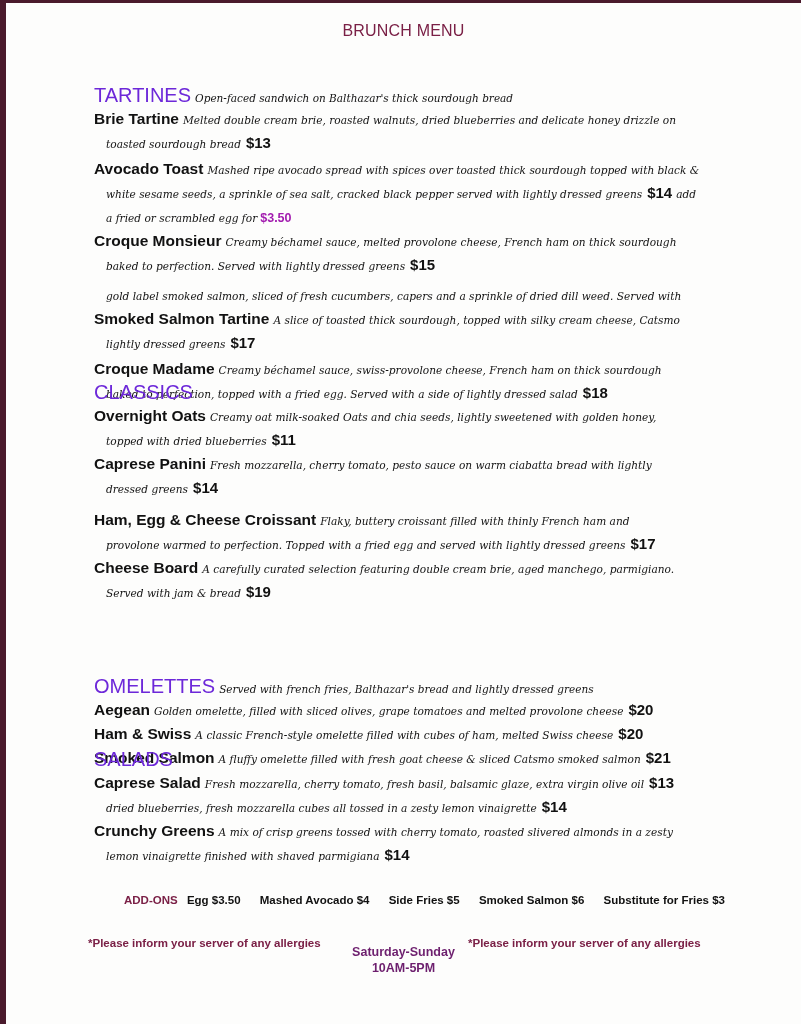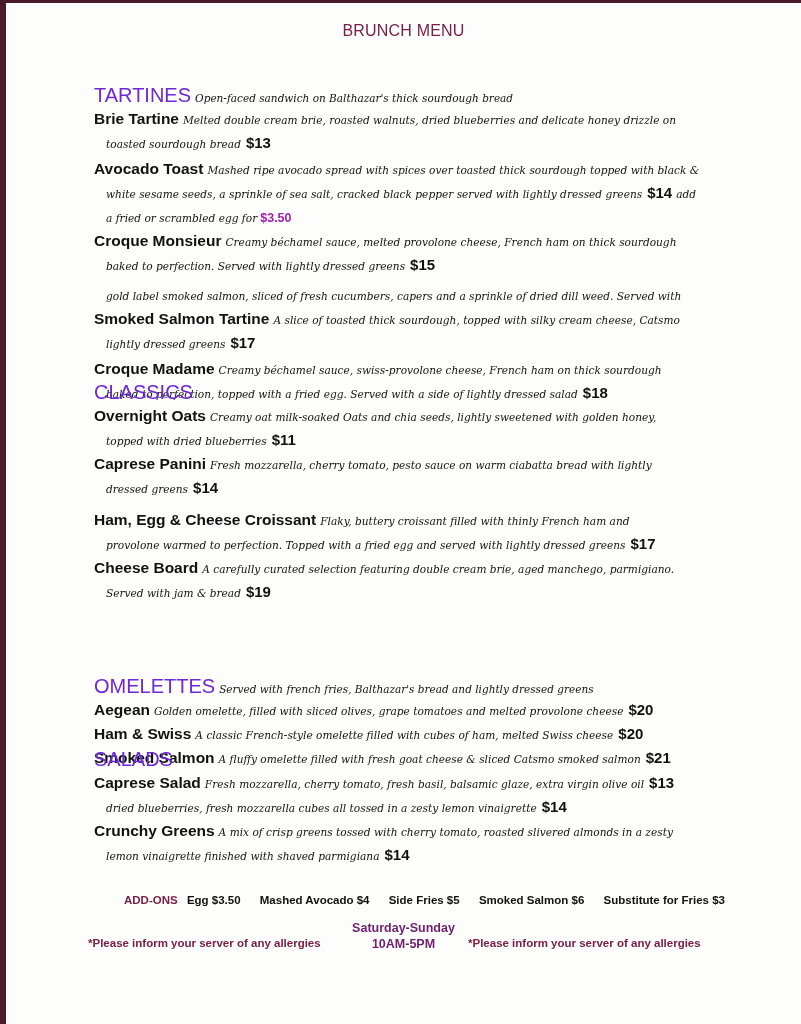--- a/index.html
+++ b/index.html
@@ -28,21 +28,21 @@
   .price-s { font-weight: bold; font-size: 12.5px; color: #a21caf; margin-left: 3px; }
   .extra { font-family: "DejaVu Serif", serif; font-style: italic; font-size: 10.6px; color: #111; margin-left: 4px; }
   .addons {
     position: absolute; top: 891px; left: 82px; width: 640px;
     font-size: 11.5px; font-weight: bold; white-space: nowrap; margin-left: 36px;
   }
   .addons .lbl { color: #7a2046; margin-right: 6px; }
   .addons .ao { color: #111; margin-right: 16px; }
   .addons .ao.last { margin-right: 0; }
   .hours {
-    position: absolute; top: 917px; left: 0; width: 100%; text-align: center;
+    position: absolute; top: 941px; left: 0; width: 100%; text-align: center;
     font-size: 12.5px; font-weight: bold; color: #6d1f6e; line-height: 16px;
   }
   .allergy {
     position: absolute; top: 934px; font-size: 11.5px; font-weight: bold; color: #7a2046;
     white-space: nowrap;
   }
   .allergy.left { left: 82px; }
   .allergy.right { left: 462px; }
 </style>
 </head>

